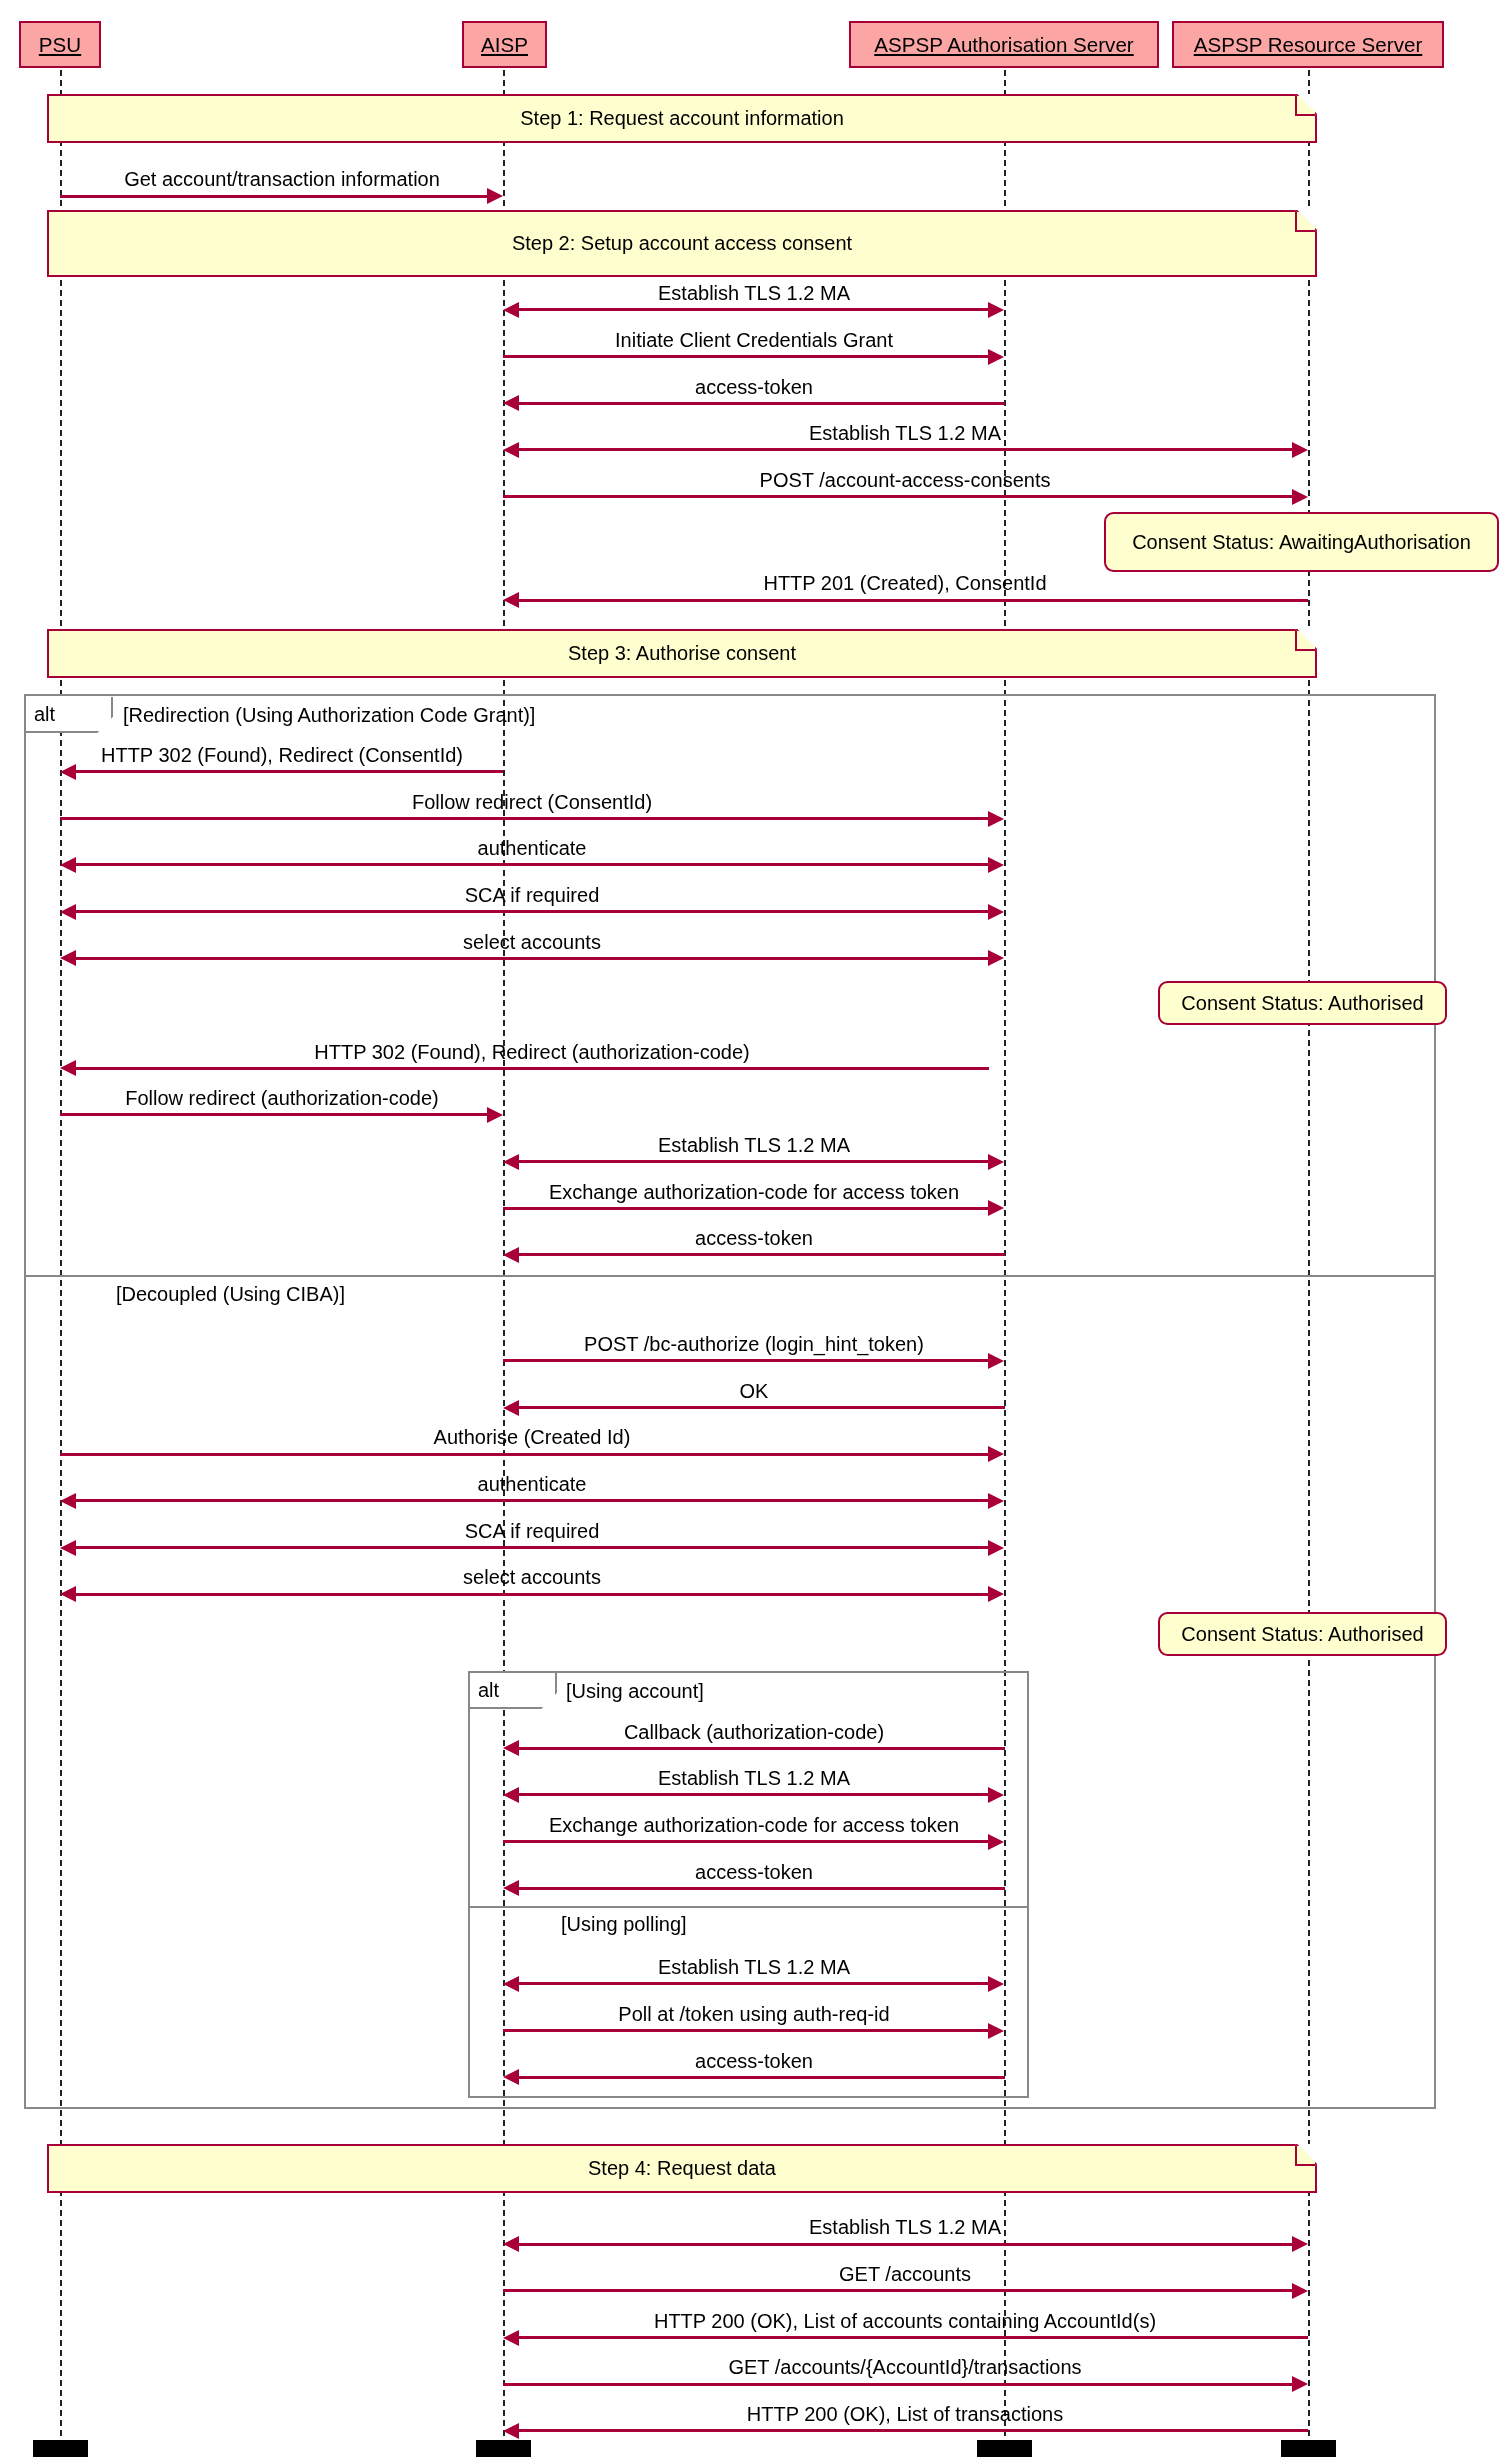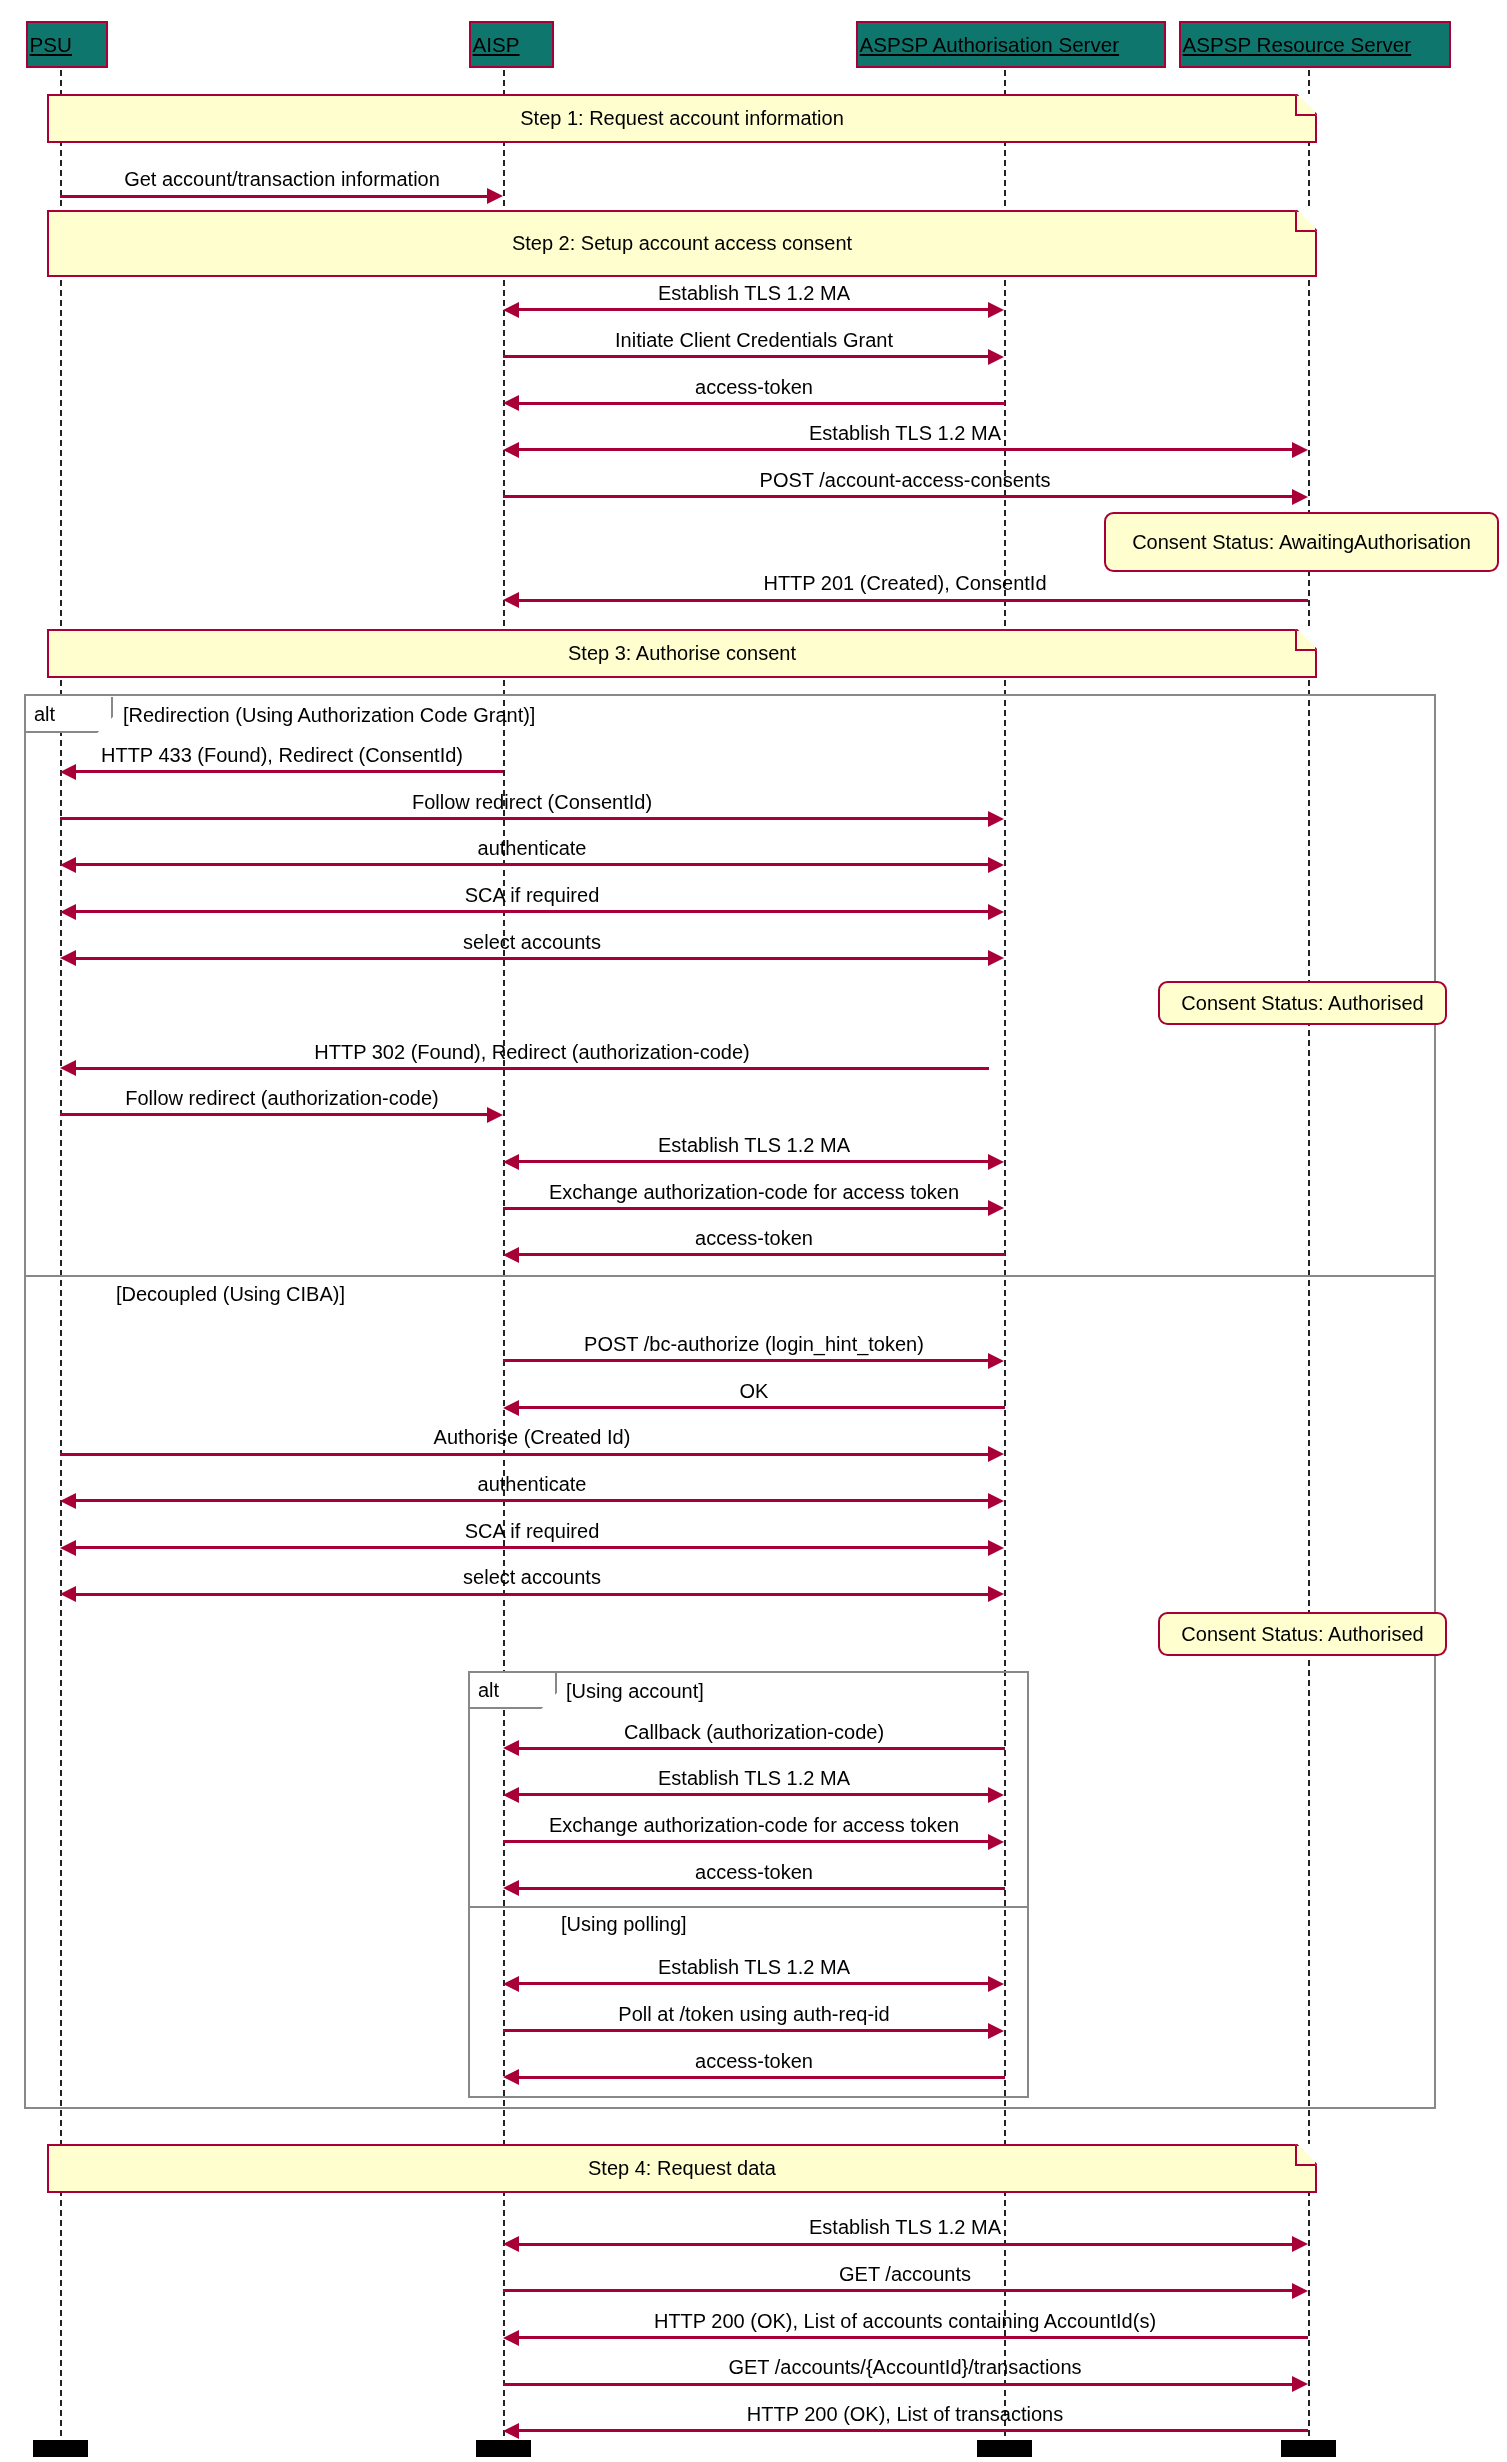--- a/index.html
+++ b/index.html
@@ -16,30 +16,29 @@
     width: 1507px;
     height: 2462px;
     background: #ffffff;
     overflow: hidden;
   }
 
   
   .participant {
     position: absolute;
     box-sizing: border-box;
-    background: #0f766e;
+    background: #fca5a5;
     border: 2.4px solid #A80036;
     color: #000000;
     font-size: 20.6px;
     line-height: 1;
     display: flex;
     align-items: center;
-    justify-content: flex-start;
+    justify-content: center;
     white-space: nowrap;
-    margin-left: 7px;
   }
   .participant span {
     text-decoration: underline;
     padding: 0 1.6px;
   }
 
   
   .lifeline {
     position: absolute;
     width: 0;
@@ -242,21 +241,21 @@
     <div class="fold2"></div>
     <div class="fold"></div>
   </div>
 
   <div class="fragment" style="left:24px; top:694px; width:1412px; height:1415px;"></div>
   <div class="frag-tab" style="left:26px; top:697px; width:87px; height:36px;">
     <span>alt</span>
   </div>
   <div class="frag-label" style="left:123px; top:704px;">[Redirection (Using Authorization Code Grant)]</div>
 
-  <div class="msg-label" style="left:282px; top:744px;">HTTP 433 (Found), Redirect (ConsentId)</div>
+  <div class="msg-label" style="left:282px; top:744px;">HTTP 302 (Found), Redirect (ConsentId)</div>
   <div class="msg-line" style="left:76px; top:770px; width:427px;"></div>
   <div class="arrow-l" style="left:60px; top:764px;"></div>
 
   <div class="msg-label" style="left:532px; top:791px;">Follow redirect (ConsentId)</div>
   <div class="msg-line" style="left:60px; top:817px; width:928px;"></div>
   <div class="arrow-r" style="left:988px; top:811px;"></div>
 
   <div class="msg-label" style="left:532px; top:837px;">authenticate</div>
   <div class="msg-line" style="left:76px; top:863px; width:913px;"></div>
   <div class="arrow-l" style="left:60px; top:857px;"></div>

